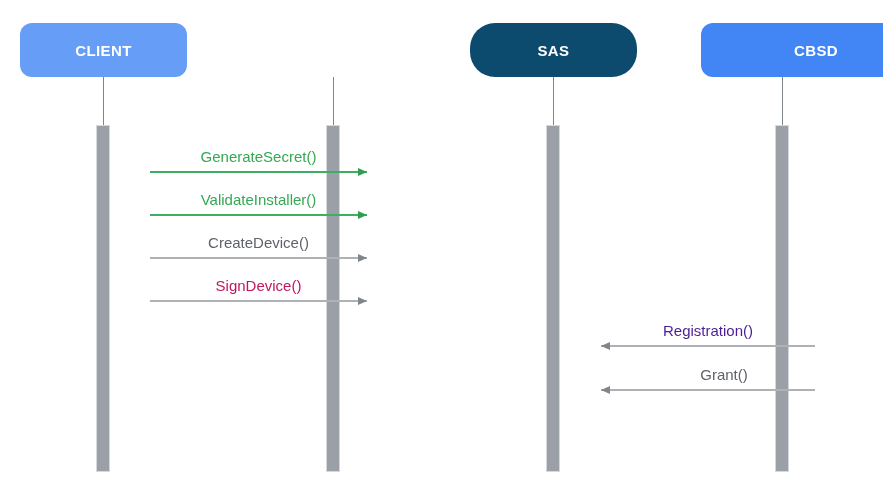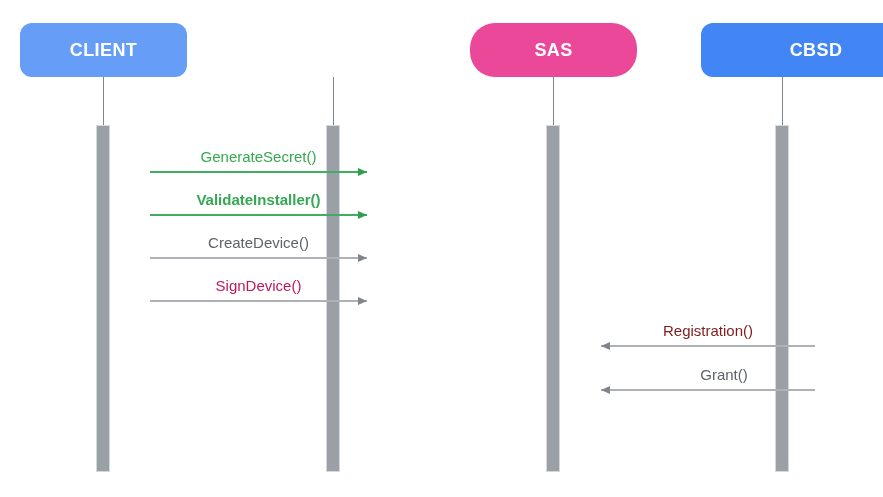--- a/index.html
+++ b/index.html
@@ -21,21 +21,21 @@
     position: absolute;
     top: 23px;
     height: 54px;
     border-radius: 12px;
     display: flex;
     align-items: center;
     justify-content: center;
   }
   .actor-label {
     color: #ffffff;
-    font-size: 18px;
+    font-size: 15px;
     font-weight: bold;
     letter-spacing: 0.4px;
   }
   .actor-client     { left: 20px;  width: 167px; }
   .actor-sas-portal { left: 250px; width: 167px; }
   .actor-sas        { left: 470px; width: 167px; }
   .actor-cbsd       { left: 701px; width: 162px; }
 
   
   .stem {
@@ -65,21 +65,21 @@
   .bar-cbsd       { left: 775px; }
 
   
   .message {
     position: absolute;
     margin-left: 40px;
   }
   .msg-left-group  { left: 110px; width: 217px; }
   .msg-right-group { left: 561px; width: 214px; }
   .msg-1 { top: 147px; }
-  .msg-2 { top: 190px; font-weight: bold; }
+  .msg-2 { top: 190px; }
   .msg-3 { top: 233px; }
   .msg-4 { top: 276px; }
   .msg-5 { top: 321px; }
   .msg-6 { top: 365px; }
 
   .msg-label {
     text-align: center;
     font-size: 15px;
     line-height: 19px;
     margin-bottom: 5px;
@@ -108,21 +108,21 @@
   }
 </style>
 </head>
 <body>
 
 <div class="canvas">
 
   <div class="actor actor-client" style="background: rgb(102, 157, 246);">
     <span class="actor-label">CLIENT</span>
   </div>
-  <div class="actor actor-sas" style="background: #ec4899; border-radius: 25px;">
+  <div class="actor actor-sas" style="background: #0c4a6e; border-radius: 25px;">
     <span class="actor-label">SAS</span>
   </div>
   <div class="actor actor-cbsd" style="background: rgb(66, 133, 244); padding-left: 34px;">
     <span class="actor-label">CBSD</span>
   </div>
 
   <div class="stem stem-client"></div>
   <div class="stem stem-sas-portal"></div>
   <div class="stem stem-sas"></div>
   <div class="stem stem-cbsd"></div>
@@ -154,21 +154,21 @@
   </div>
 
   <div class="message msg-left-group msg-4">
     <div class="msg-label" style="color: #be185d;">SignDevice()</div>
     <div class="msg-line" style="background: rgb(174, 178, 183);">
       <span class="arrowhead arrow-right" style="color: rgb(128, 134, 139);"></span>
     </div>
   </div>
 
   <div class="message msg-right-group msg-5">
-    <div class="msg-label" style="color: #7f1d1d;">Registration()</div>
+    <div class="msg-label" style="color: #4c1d95;">Registration()</div>
     <div class="msg-line" style="background: rgb(174, 178, 183);">
       <span class="arrowhead arrow-left" style="color: rgb(128, 134, 139);"></span>
     </div>
   </div>
 
   <div class="message msg-right-group msg-6">
     <div class="msg-label" style="color: rgb(95, 99, 104); padding-left: 32px;">Grant()</div>
     <div class="msg-line" style="background: rgb(174, 178, 183);">
       <span class="arrowhead arrow-left" style="color: rgb(128, 134, 139);"></span>
     </div>

